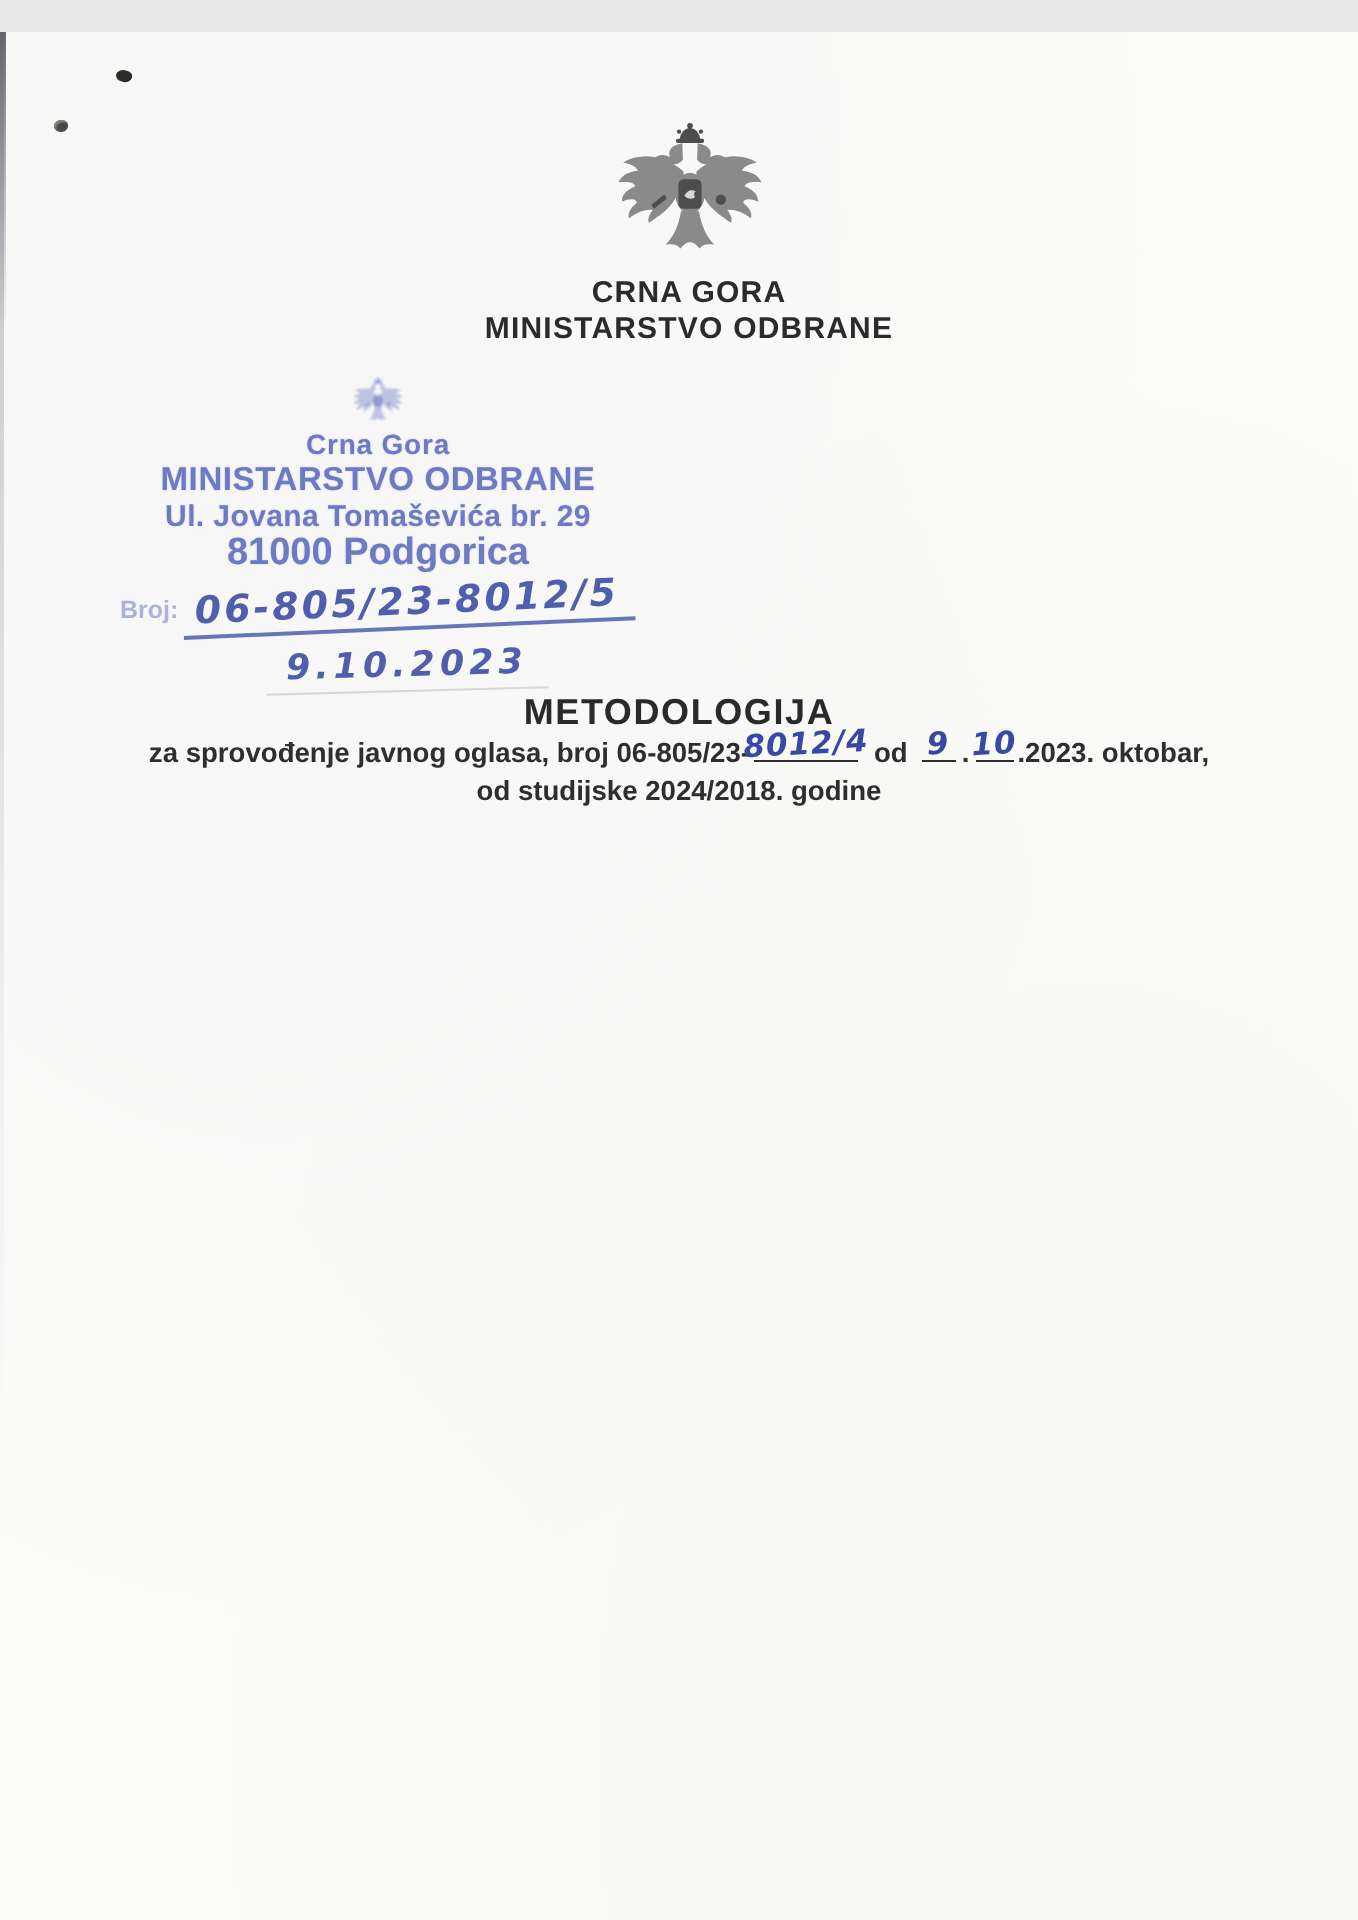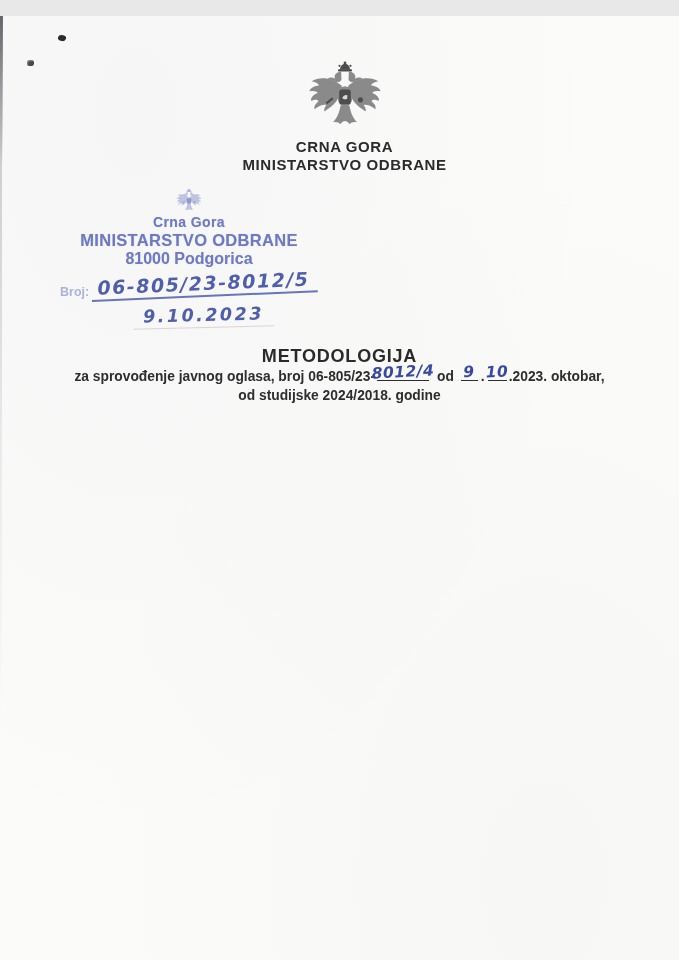--- a/index.html
+++ b/index.html
@@ -30,22 +30,22 @@
     --t1:#8a8a8a;--t2:#4d4d4d;--paper:#d8d8d8;filter:blur(.3px);}
   .hline{font-size:15px;font-weight:bold;letter-spacing:.6px;line-height:18px;color:#2b2b2b;}
   
   .stamp{position:absolute;left:56px;top:172px;width:266px;text-align:center;
     color:#5b69bd;opacity:.88;}
   .stamp-emblem{width:28px;height:25px;display:block;margin:0 auto 1px auto;
     --t1:rgba(96,108,190,.42);--t2:rgba(96,108,190,.6);--paper:transparent;filter:blur(.4px);}
   .st1{font-size:14px;font-weight:bold;letter-spacing:.4px;line-height:17px;text-shadow:0 0 1px rgba(96,108,190,.35);}
   .st2{font-size:16.5px;font-weight:bold;letter-spacing:.3px;line-height:19px;text-shadow:0 0 1px rgba(96,108,190,.4);}
   .st3{font-size:15px;font-weight:bold;letter-spacing:.2px;line-height:18px;text-shadow:0 0 1px rgba(96,108,190,.3);}
-  .st4{font-size:16px;font-weight:bold;line-height:18px;text-shadow:0 0 1px rgba(96,108,190,.3);}
-  .broj-row{display:flex;align-items:flex-end;justify-content:flex-start;margin-top:9px;padding-left:4px;}
+  .st4{font-size:19px;font-weight:bold;line-height:18px;text-shadow:0 0 1px rgba(96,108,190,.3);}
+  .broj-row{display:flex;align-items:center;justify-content:flex-start;margin-top:9px;padding-left:4px;}
   .broj-label{font-size:12.5px;font-weight:bold;opacity:.55;margin-right:3px;transform:translateY(-3px);}
   .hw{font-family:"DejaVu Sans", sans-serif;font-style:italic;color:#3849a3;font-weight:600;}
   .broj-value{font-size:19px;letter-spacing:1.5px;border-bottom:2px solid rgba(56,73,163,.85);
     padding:0 8px 1px 6px;transform:rotate(-2.5deg);transform-origin:left bottom;white-space:nowrap;}
   .stamp-date{font-size:17.5px;letter-spacing:2.5px;display:inline-block;margin-top:3px;margin-left:30px;
     transform:rotate(-1.5deg);border-bottom:1px solid rgba(140,110,140,.3);padding:0 10px 2px 10px;white-space:nowrap;}
   
   .titleblock{position:absolute;top:329px;left:0;right:0;text-align:center;}
   .doc-title{font-size:18px;font-weight:bold;letter-spacing:.8px;line-height:22px;color:#2a2a2a;}
   .par-line{font-size:13.8px;font-weight:bold;line-height:19.3px;white-space:nowrap;color:#2e2e2e;}
@@ -108,20 +108,21 @@
     <div class="hline">CRNA GORA</div>
     <div class="hline">MINISTARSTVO ODBRANE</div>
   </div>
 
   <div class="stamp">
     <svg class="stamp-emblem">
         <use href="#eagle"></use>
       </svg>
     <div class="st1">Crna Gora</div>
     <div class="st2">MINISTARSTVO ODBRANE</div>
+    <div class="st3">Ul. Jovana Tomaševića br. 29</div>
     <div class="st4">81000 Podgorica</div>
     <div class="broj-row">
       <span class="broj-label">Broj:</span>
       <span class="hw broj-value">06-805/23-8012/5</span>
     </div>
     <div>
       <span class="hw stamp-date">9.10.2023</span>
     </div>
   </div>
 

